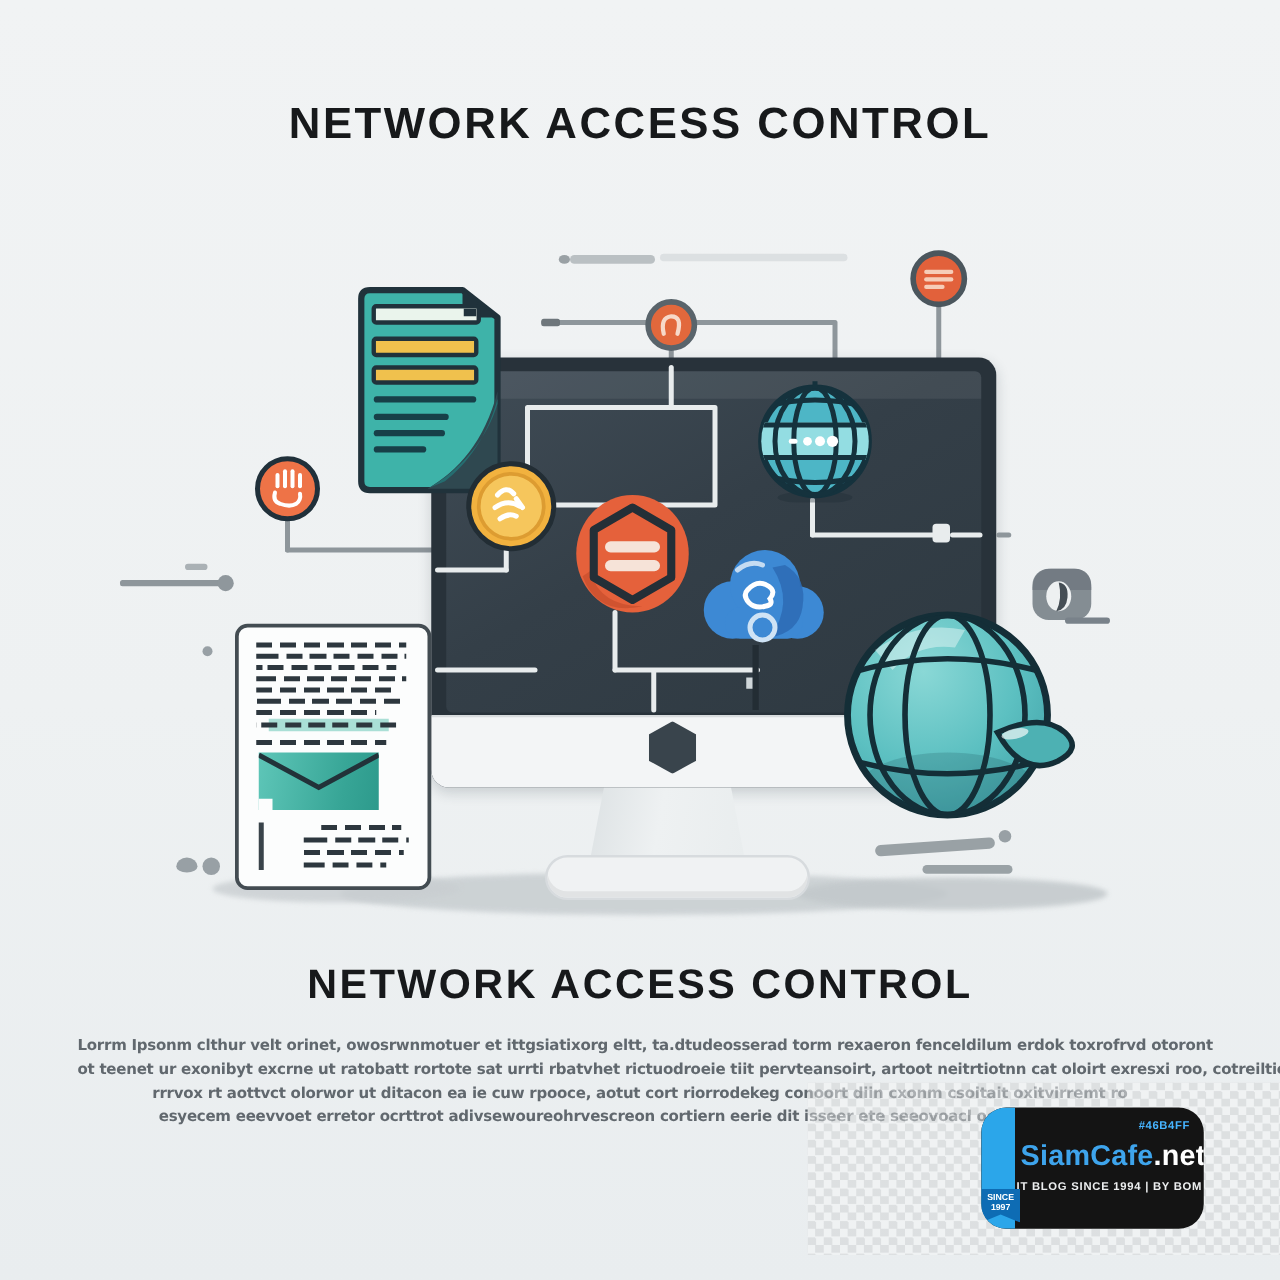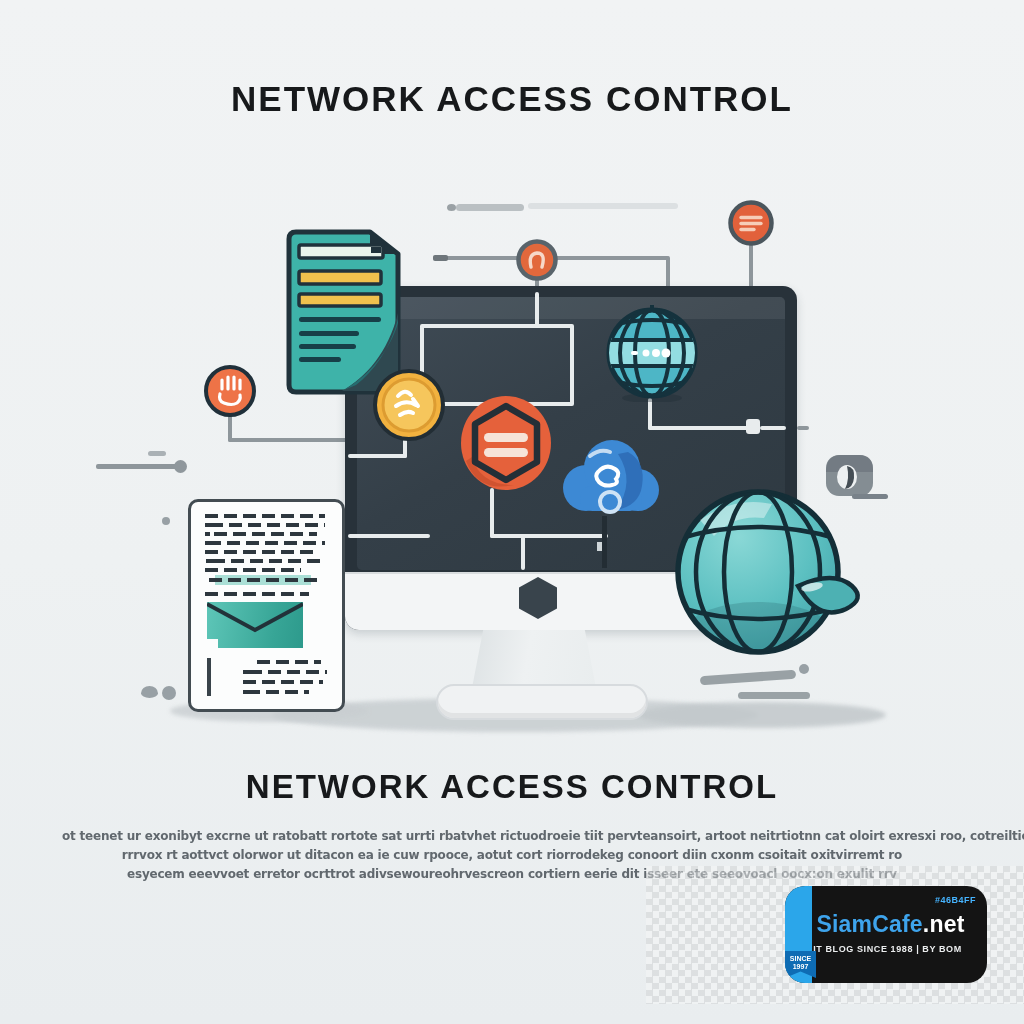--- a/index.html
+++ b/index.html
@@ -14,21 +14,21 @@
   .title{position:absolute;left:0;width:1024px;text-align:center;
          color:#17191b;font-weight:800;font-size:35px;letter-spacing:2px;}
   .para-line{height:19px;line-height:19px;white-space:nowrap;text-align:center;
          font-size:12px;font-weight:600;letter-spacing:-0.2px;color:#61686e;
          font-family:"DejaVu Sans",sans-serif;}
   .drow{position:absolute;height:4px;
         background-image:repeating-linear-gradient(90deg,#2d373e 0 13px,transparent 13px 19px);}
   .checker{position:absolute;left:646px;top:866px;width:378px;height:138px;opacity:.5;
         background-image:conic-gradient(#cfd1d2 25%,#f5f6f6 0 50%,#cfd1d2 0 75%,#f5f6f6 0);
         background-size:13px 13px;}
-  .badge{position:absolute;left:785px;top:886px;width:202px;height:97px;
+  .badge{position:absolute;left:785px;top:886px;width:178px;height:97px;
         border-radius:20px;background:#141414;overflow:hidden;}
   .badge .strip{position:absolute;left:0;top:0;width:27px;height:100%;background:#2ba6ea;}
   .badge .hexlbl{position:absolute;top:9px;right:11px;font-size:9px;font-weight:700;
         letter-spacing:.5px;color:#46B4FF;}
   .badge .brand{position:absolute;left:30px;top:25px;width:151px;text-align:center;
         font-size:23px;font-weight:700;letter-spacing:.2px;}
   .badge .brand .b1{color:#3ea4ec;}
   .badge .brand .b2{color:#ffffff;}
   .badge .tag{position:absolute;left:27px;top:58px;width:151px;text-align:center;
         font-size:9px;font-weight:700;letter-spacing:.6px;color:#eceeef;}
@@ -241,27 +241,28 @@
     </div>
     <div class="abs" style="left:16px;top:156px;width:4px;height:38px;background:#39434a;"></div>
     <div class="drow" style="left:66px;top:158px;width:64px;"></div>
     <div class="drow" style="left:52px;top:168px;width:84px;background-position:6px 0;"></div>
     <div class="drow" style="left:52px;top:178px;width:80px;"></div>
     <div class="drow" style="left:52px;top:188px;width:66px;background-position:4px 0;"></div>
   </div>
 
   <div class="title" style="top:768px;font-size:33px;">NETWORK ACCESS CONTROL</div>
   <div class="abs" style="left:62px;top:827px;width:900px;">
+    <div class="para-line">Lorrm Ipsonm clthur velt orinet, owosrwnmotuer et ittgsiatixorg eltt, ta.dtudeosserad torm rexaeron fenceldilum erdok toxrofrvd otoront</div>
     <div class="para-line">ot teenet ur exonibyt excrne ut ratobatt rortote sat urrti rbatvhet rictuodroeie tiit pervteansoirt, artoot neitrtiotnn cat oloirt exresxi roo, cotreiltiovE</div>
     <div class="para-line">rrrvox rt aottvct olorwor ut ditacon ea ie cuw rpooce, aotut cort riorrodekeg conoort diin cxonm csoitait oxitvirremt ro</div>
     <div class="para-line">esyecem eeevvoet erretor ocrttrot adivsewoureohrvescreon cortiern eerie dit isseer ete seeovoacl oocx:on exulit rrv</div>
   </div>
 
   <div class="checker"></div>
   <div class="badge">
     <div class="strip"></div>
     <div class="hexlbl">#46B4FF</div>
     <div class="brand"><span class="b1">SiamCafe</span><span class="b2">.net</span></div>
-    <div class="tag">IT BLOG SINCE 1988 | BY BOM</div>
+    <div class="tag">IT BLOG SINCE 1994 | BY BOM</div>
     <div class="ribbon"><span>SINCE</span><br><span>1997</span></div>
   </div>
 
 </div>
 
 </body></html>

